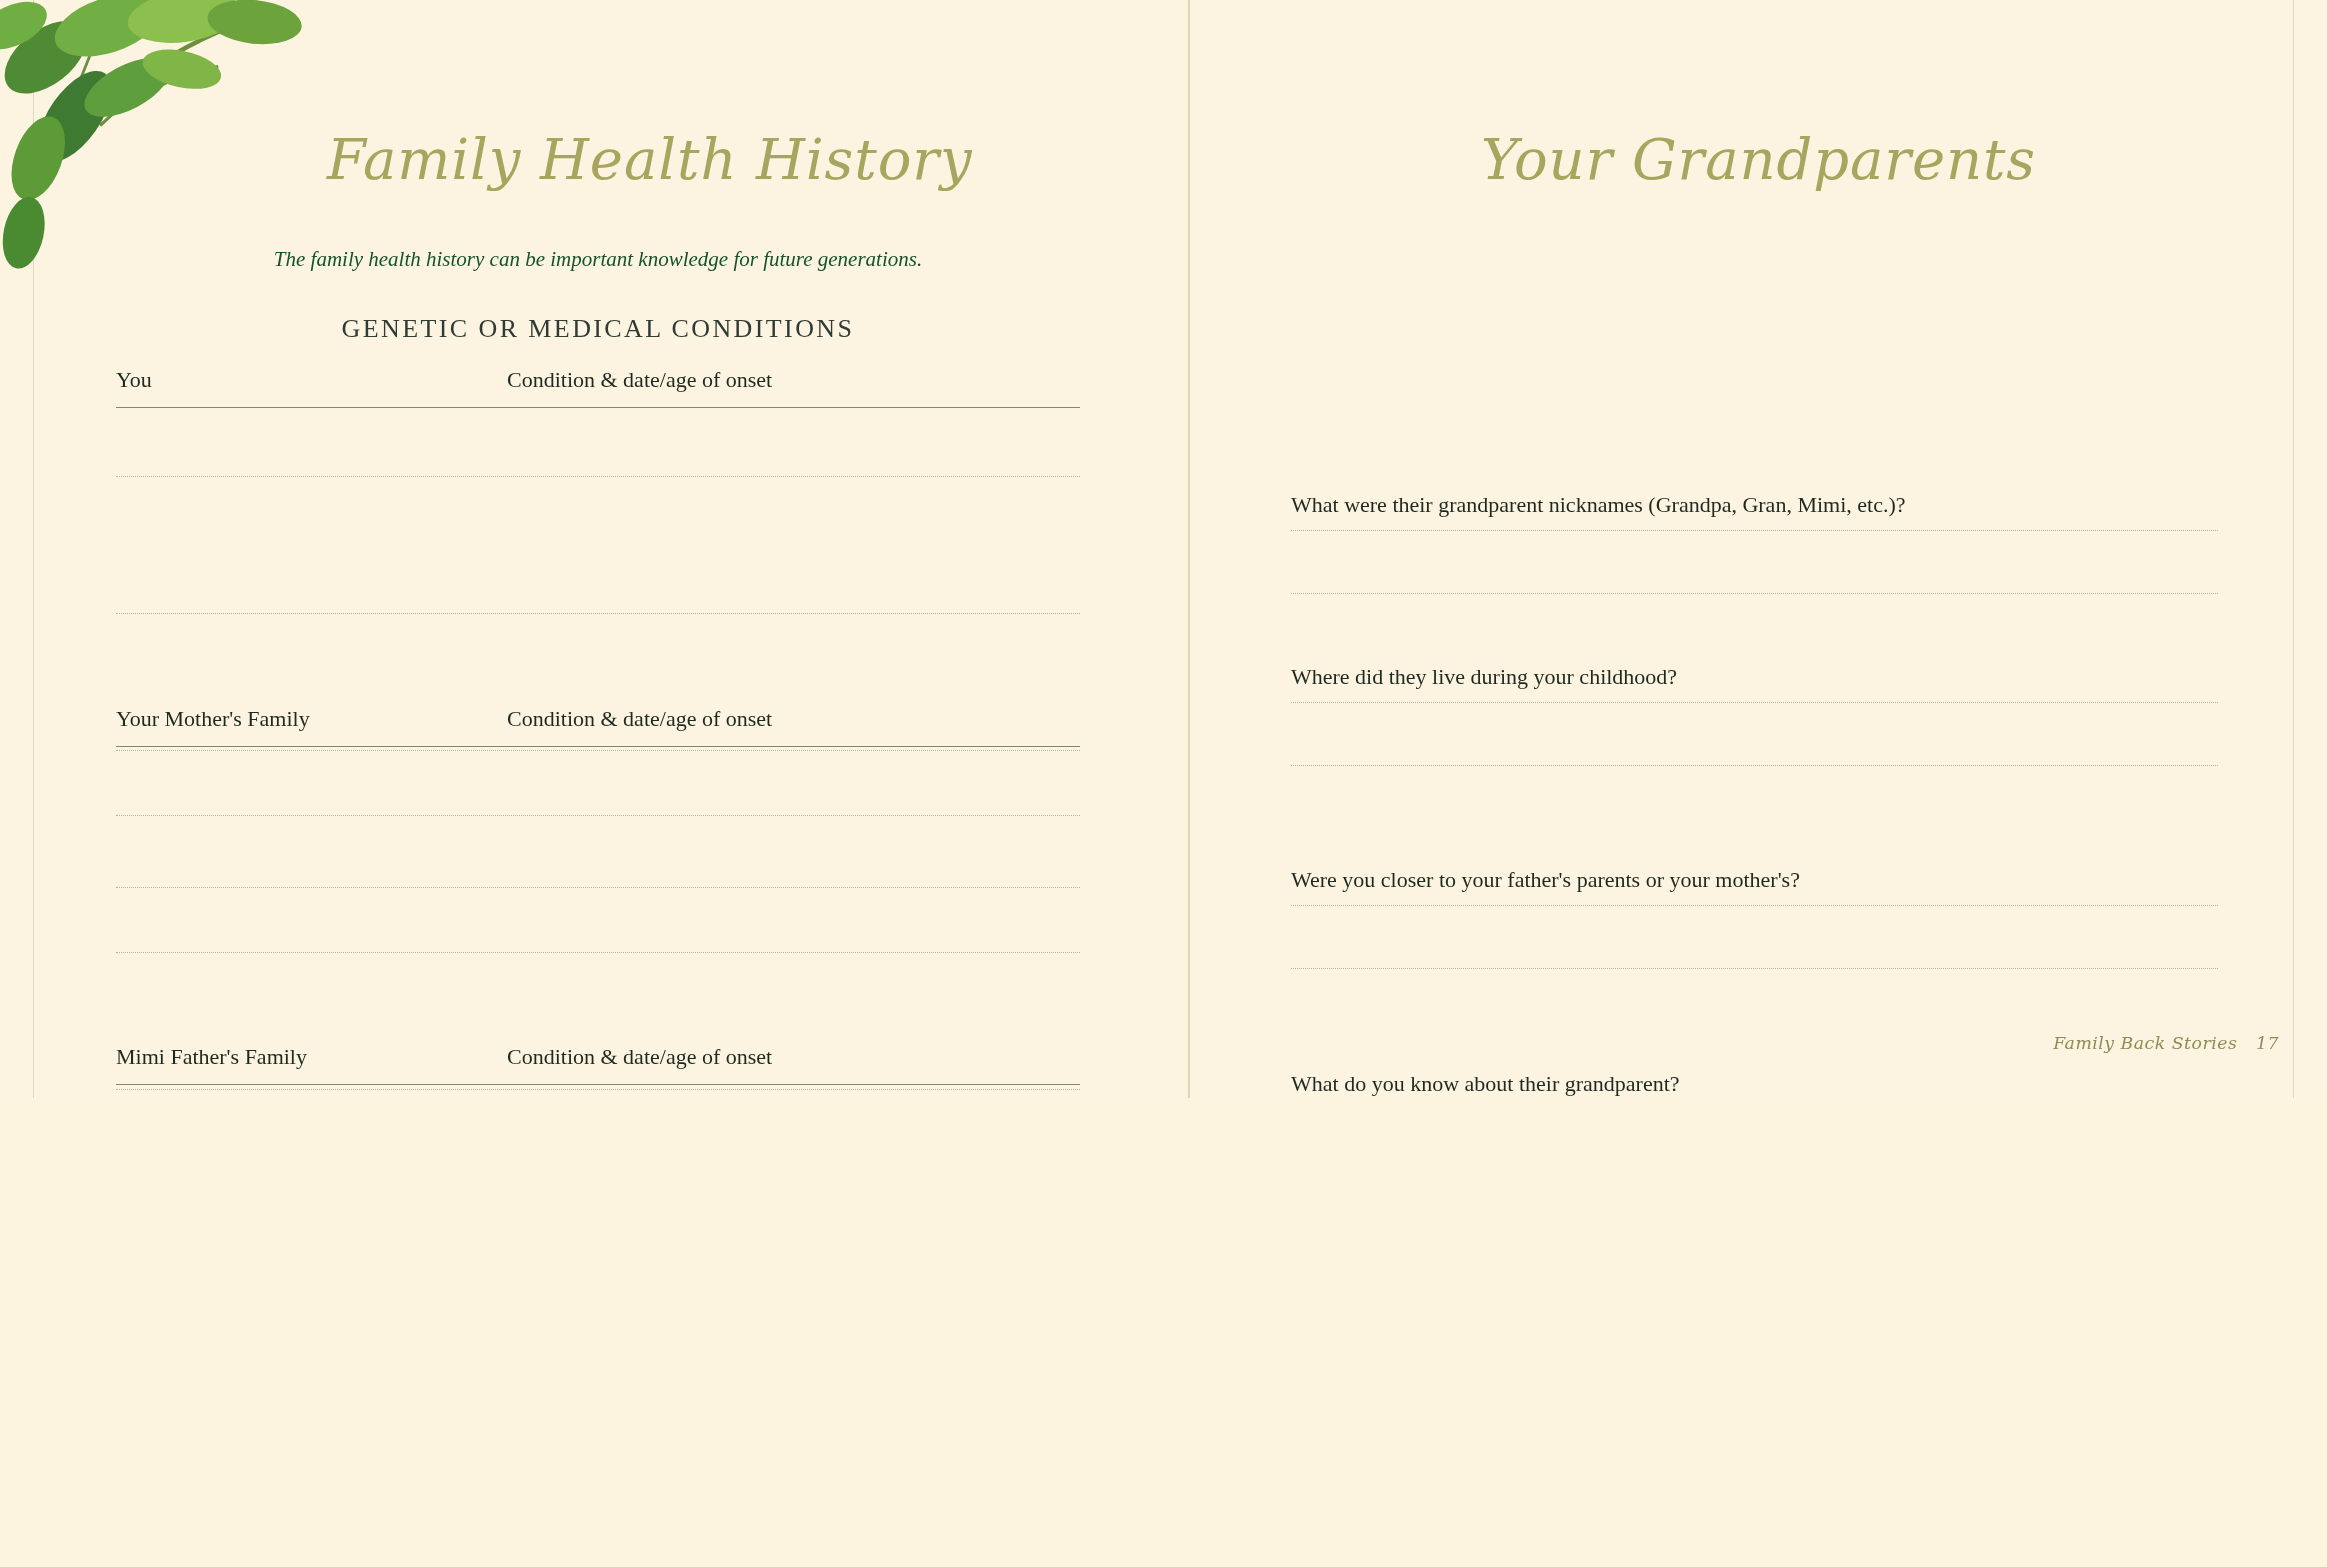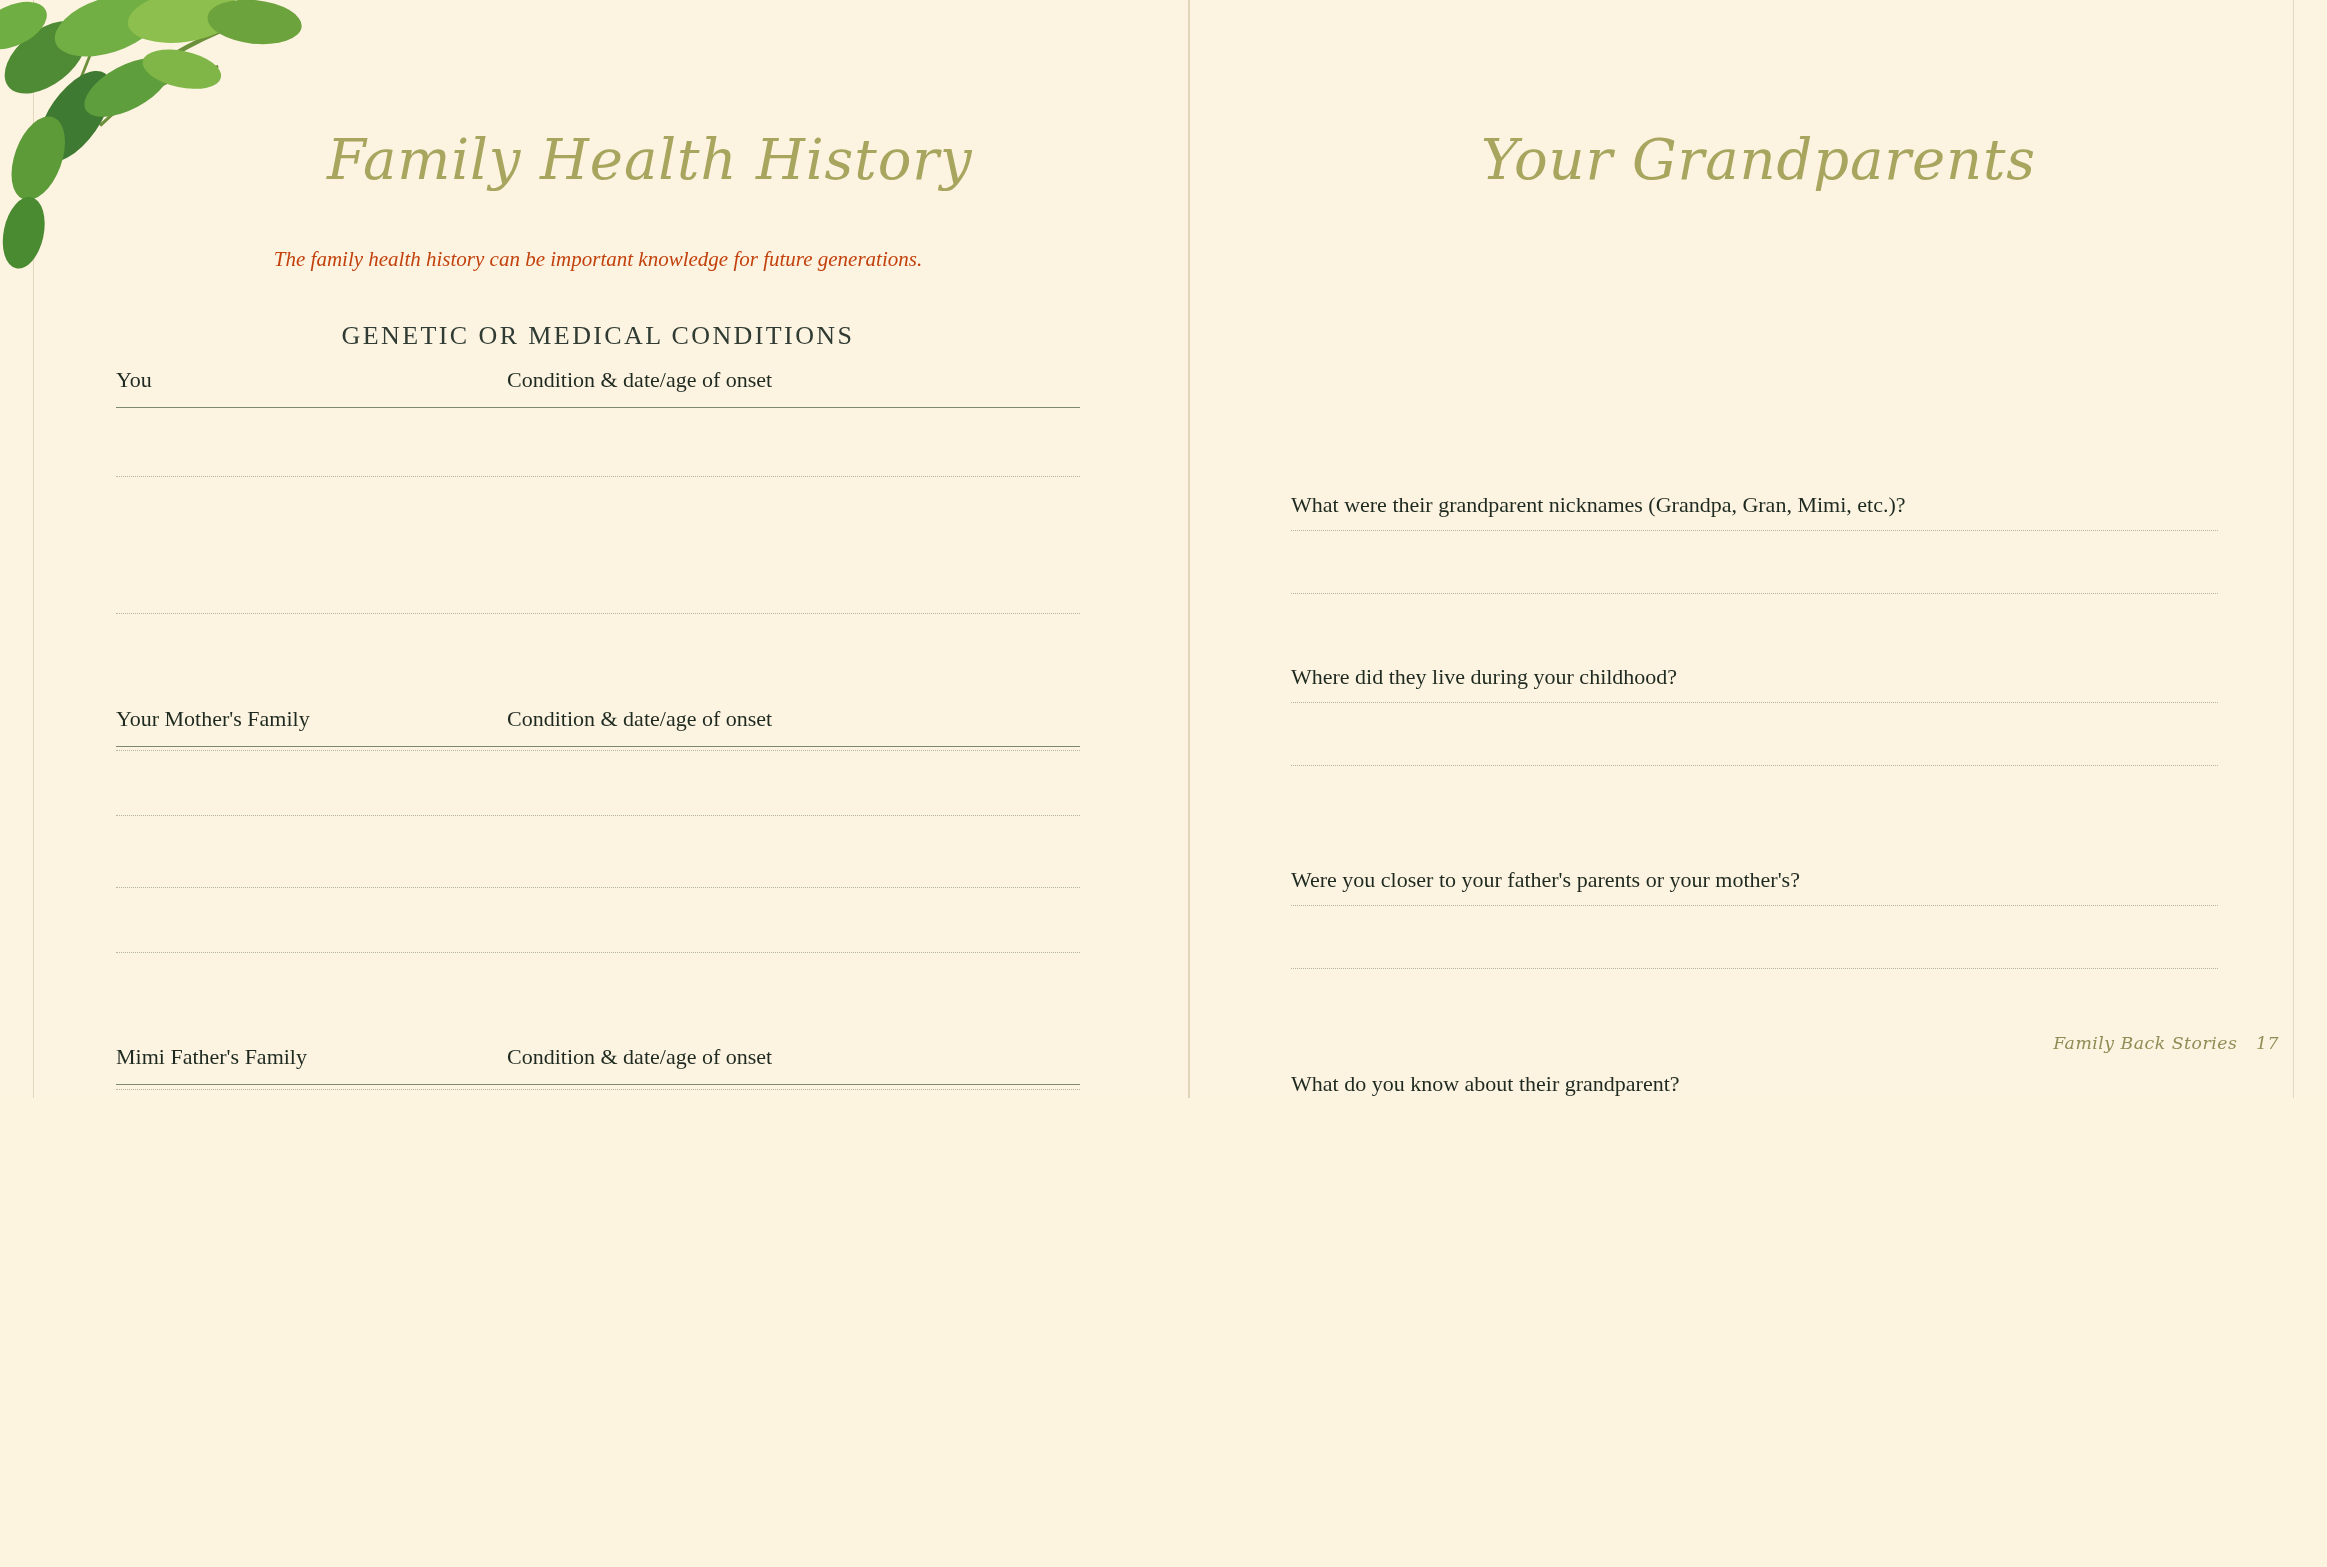--- a/index.html
+++ b/index.html
@@ -82,27 +82,27 @@
   }
 
   .subtitle {
     position: absolute;
     left: 116px;
     top: 247px;
     width: 964px;
     text-align: center;
     font-style: italic;
     font-size: 21px;
-    color: #c2410c;
+    color: #14532d;
   }
 
   .section-head {
     position: absolute;
     left: 116px;
-    top: 321px;
+    top: 314px;
     width: 964px;
     text-align: center;
     font-size: 26px;
     letter-spacing: 2.4px;
     color: #2f3b33;
     font-family: "Liberation Serif", serif;
   }
 
   
   .block { position: absolute; left: 116px; width: 964px; }

